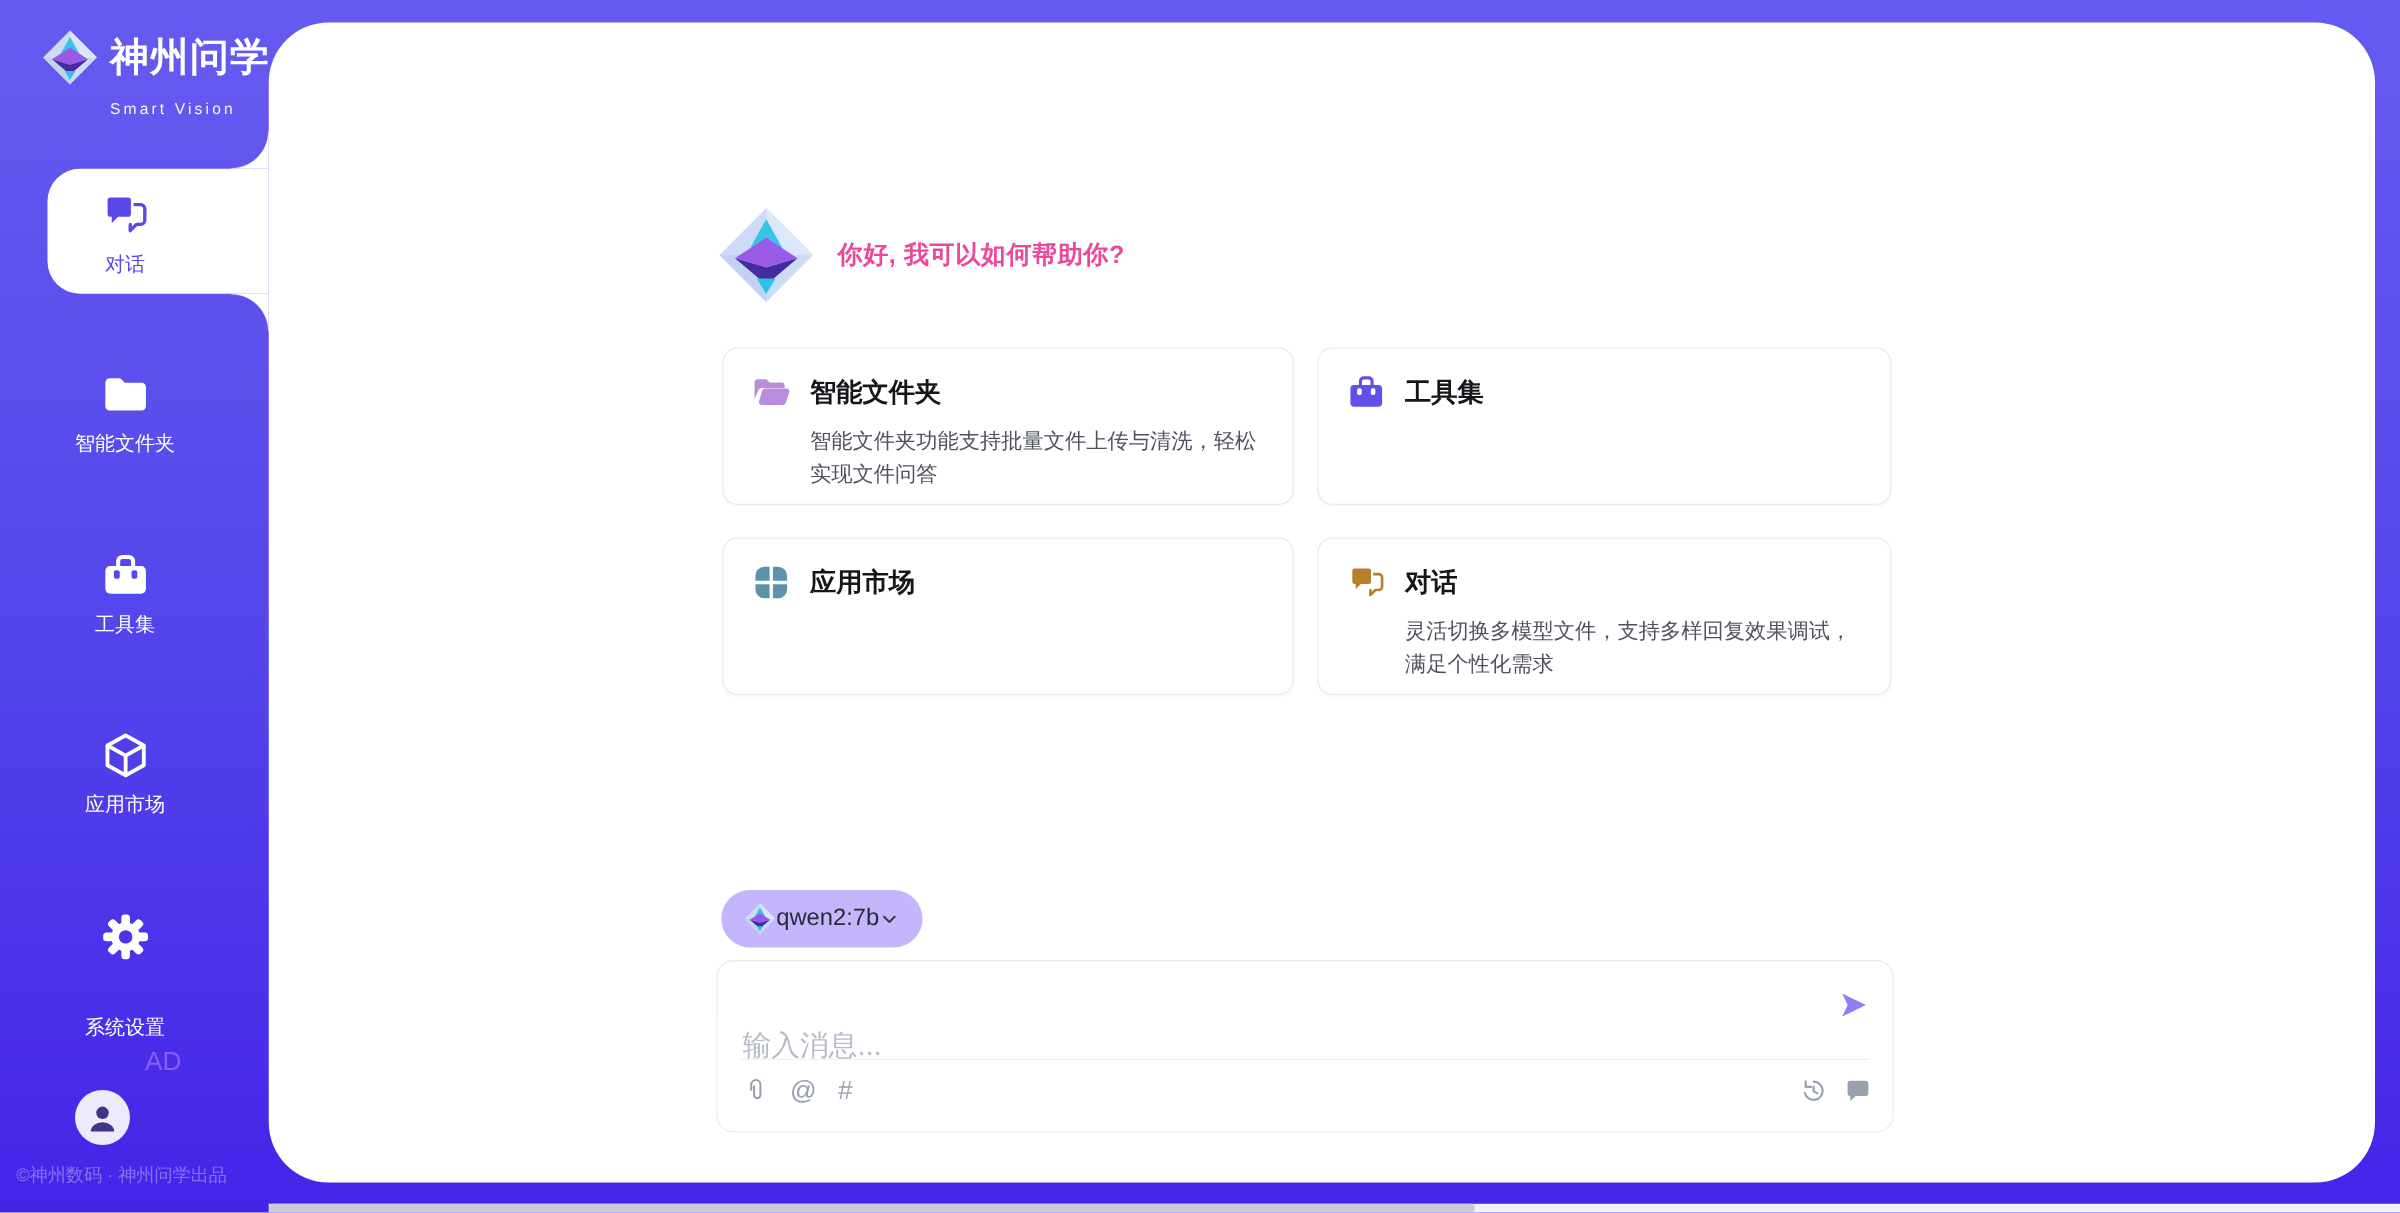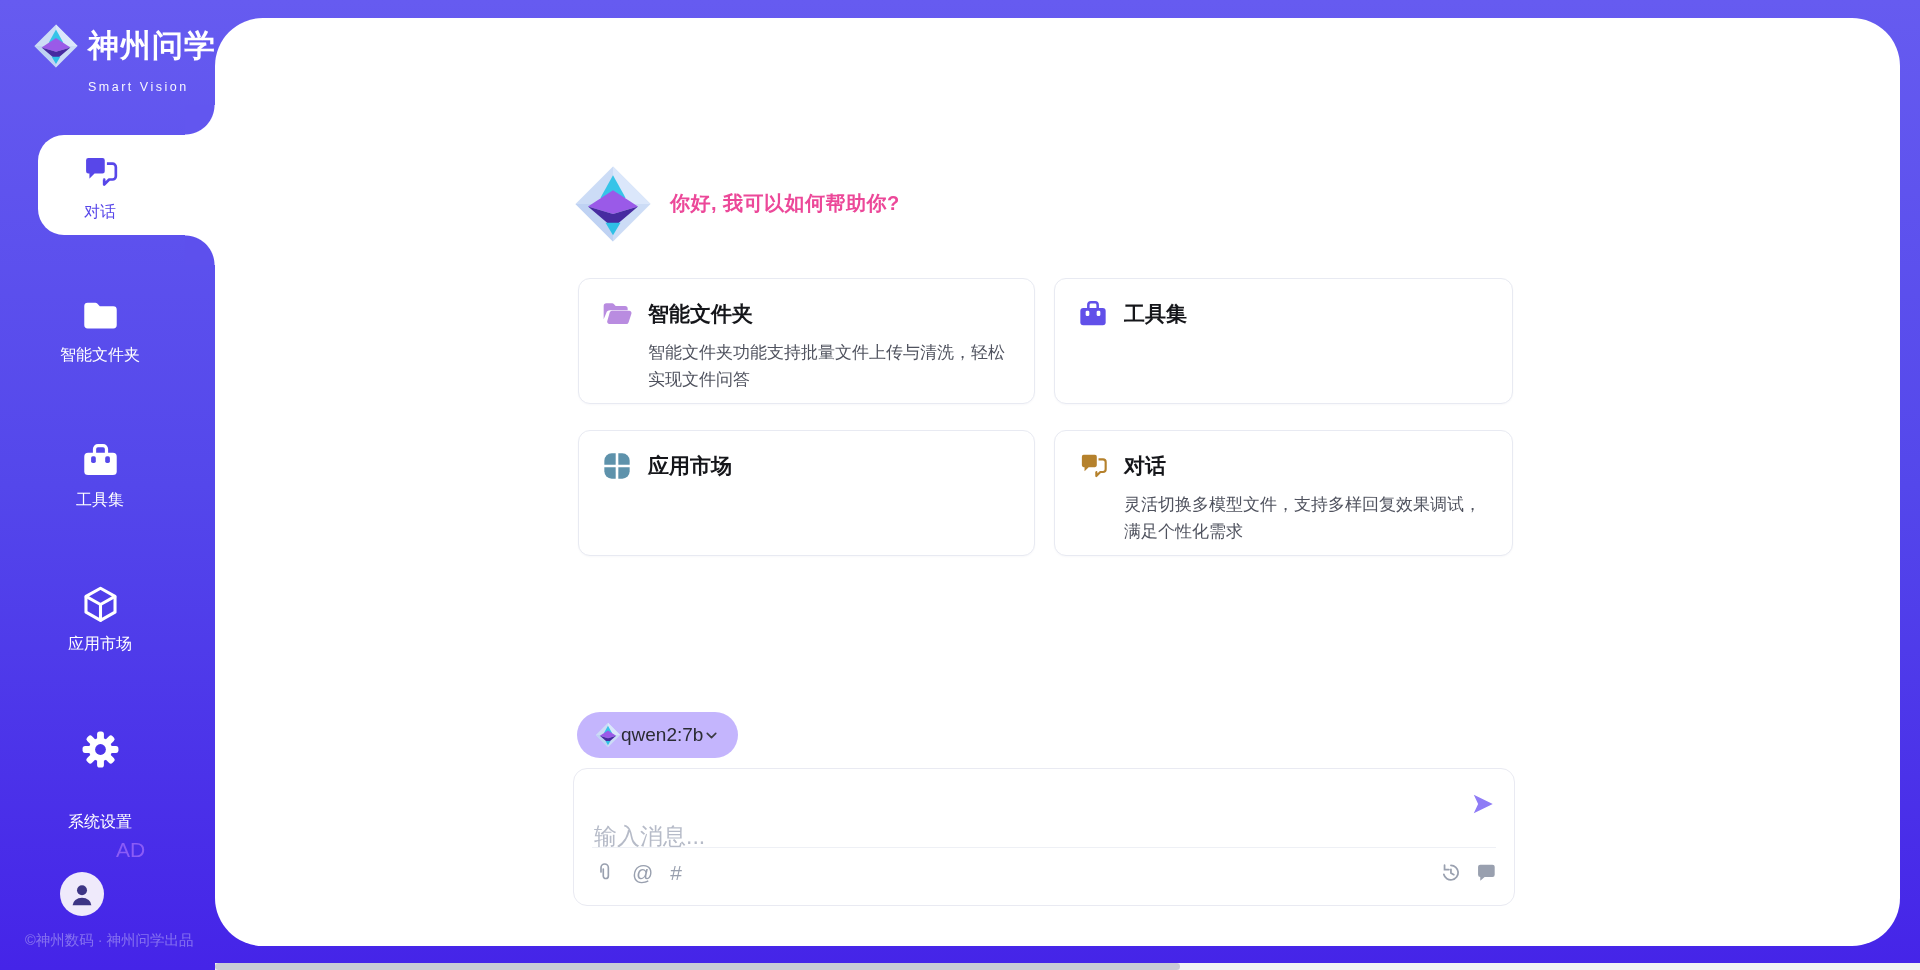--- a/index.html
+++ b/index.html
@@ -34,21 +34,21 @@
 
   .nav-item { left:0; width:200px; display:flex; flex-direction:column; align-items:center; gap:9px;
     color:#fff; font-size:16px; cursor:pointer; }
   .nav-item svg { width:41px; height:41px; }
   .ni-1 { top:295px; } .ni-2 { top:440px; } .ni-3 { top:584px; } .ni-4 { top:729px;gap:42px; }
 
   .avatar { left:60px; top:872px; width:44px; height:44px; border-radius:50%; background:#efeafb;
     display:flex; align-items:center; justify-content:center; overflow:hidden; }
   .avatar svg { width:30px; height:30px; }
   .user-initials { left:116px; top:838px; color:#8b5cf6; font-size:21px; font-weight:500; }
-  .copyright { left:13px; top:931px; color:rgba(255,255,255,.34); font-size:14.5px;margin-left:12px; }
+  .copyright { left:13px; top:931px; color:rgba(255,255,255,.34); font-size:14.5px; }
 
   
   .hero-logo { left:573px; top:164px; width:80px; height:80px; }
   .hero-title { left:670px; top:190px; font-size:20px; font-weight:bold; color:#ec4899; letter-spacing:.5px; }
 
   
   .card { background:#fff; border:1px solid #e8eaf2; border-radius:12px; padding:19px 22px;
     box-shadow:0 1px 2px rgba(40,40,80,.03); cursor:pointer; }
   .c1 { left:578px; top:278px; width:457px; height:126px; }
   .c2 { left:1054px; top:278px; width:459px; height:126px; }

